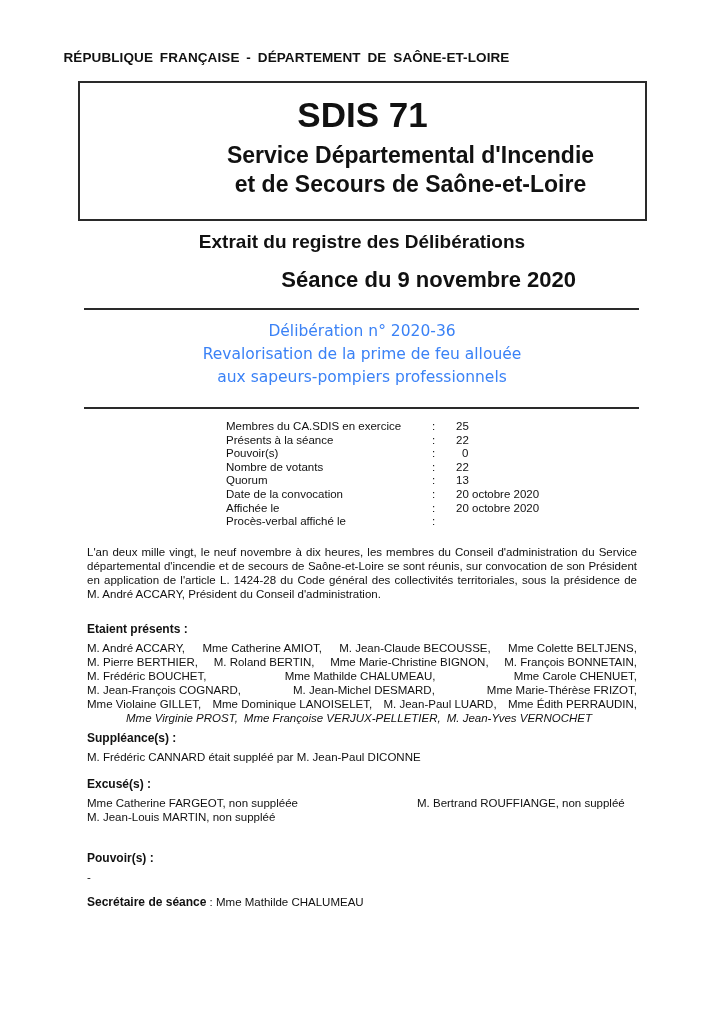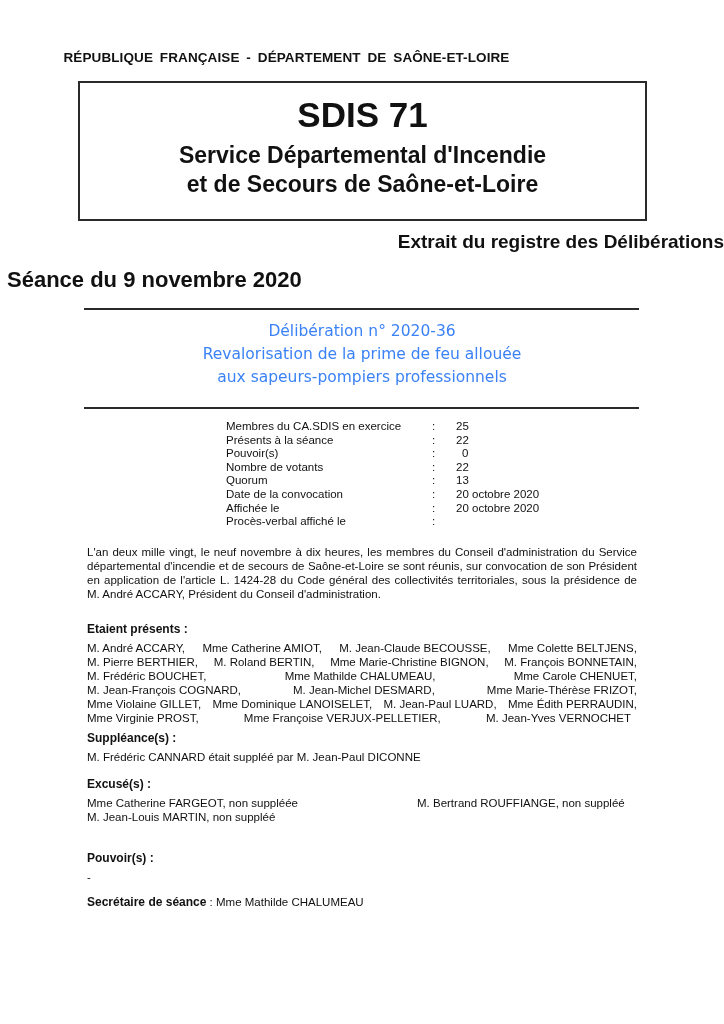--- a/index.html
+++ b/index.html
@@ -15,48 +15,48 @@
     .header-box {
       left: 78px; top: 81px; width: 565px; height: 136px;
       border: 2px solid #2a2a2a; box-sizing: content-box;
     }
     .sdis-title {
       left: 0; width: 100%; top: 12px; text-align: center;
       font-weight: bold; font-size: 35px; line-height: 40px;
     }
     .service-name {
       left: 0; width: 100%; top: 58px; text-align: center;
-      font-weight: bold; font-size: 23px; line-height: 29px;
+      font-weight: bold; font-size: 23px; line-height: 29px; padding-left: 48px;
     }
     .registre {
-      left: 0; width: 724px; top: 231px; text-align: right;
+      left: 0; width: 724px; top: 231px; text-align: center;
       font-weight: bold; font-size: 19px;
     }
     .seance {
-      left: 0; width: 576px; top: 267px; text-align: left;
-      font-weight: bold; font-size: 22px; padding-left: 7px;
+      left: 0; width: 576px; top: 267px; text-align: right;
+      font-weight: bold; font-size: 22px;
     }
     .rule { left: 84px; width: 555px; height: 2px; background: #2a2a2a; }
     .delib {
       left: 0; width: 724px; top: 320px; text-align: center;
       font-family: "DejaVu Sans", sans-serif; font-size: 15.5px; line-height: 23px;
       color: #3b82f6;
     }
     .info-table { left: 226px; top: 420px; font-size: 11.5px; }
     .info-row { height: 13.6px; line-height: 13.6px; position: relative; width: 340px; padding-left: 20px; }
     .info-label { position: absolute; left: 0; }
     .info-colon { position: absolute; left: 206px; }
     .info-value { position: absolute; left: 230px; }
     .info-value.pad { left: 236px; }
     .body-text {
       left: 87px; width: 550px; font-size: 11.5px; line-height: 14px; text-align: justify;
     }
     .section-title { font-weight: bold; font-size: 12px; }
     .names-line { display: flex; justify-content: space-between; width: 550px; height: 14px; line-height: 14px; }
-    .names-line.natural { justify-content: space-between; }
+    .names-line.natural { justify-content: center; font-style: italic; }
     .names-line.natural span { margin-right: 6px; }
     .excuse-row { position: relative; height: 14px; line-height: 14px; width: 550px; }
     .excuse-row .c1 { position: absolute; left: 0; }
     .excuse-row .c2 { position: absolute; left: 298px; padding-left: 32px; }
   </style>
 </head>
 <body>
 
 <div class="abs republic">RÉPUBLIQUE FRANÇAISE - DÉPARTEMENT DE SAÔNE-ET-LOIRE</div>
 

